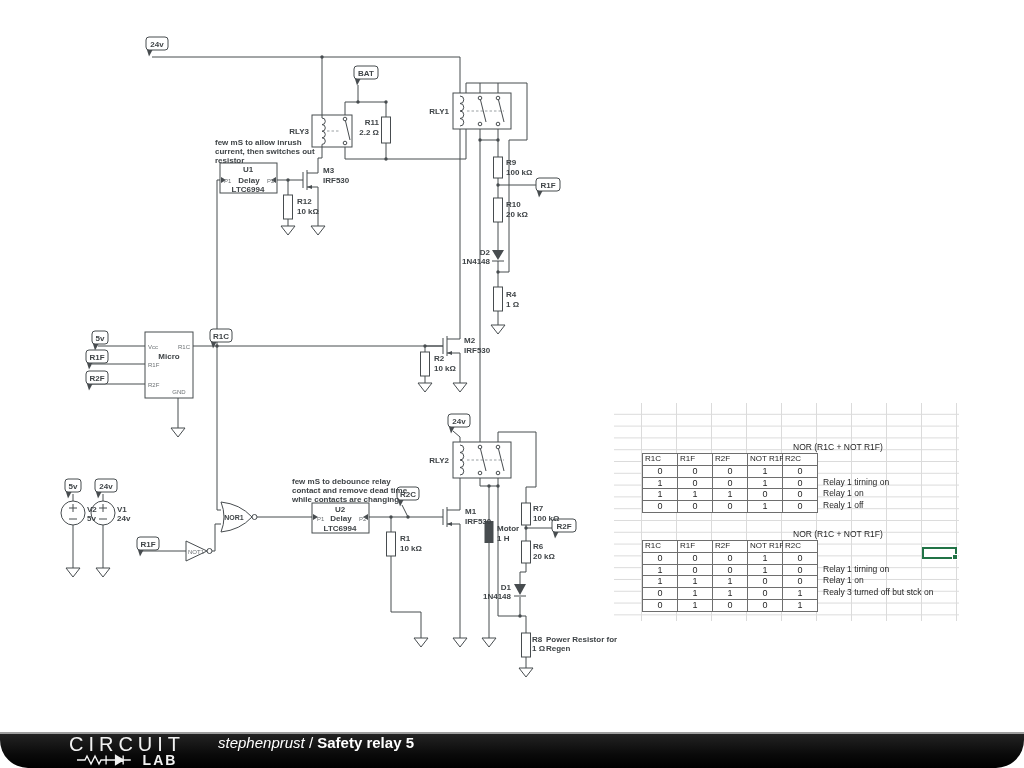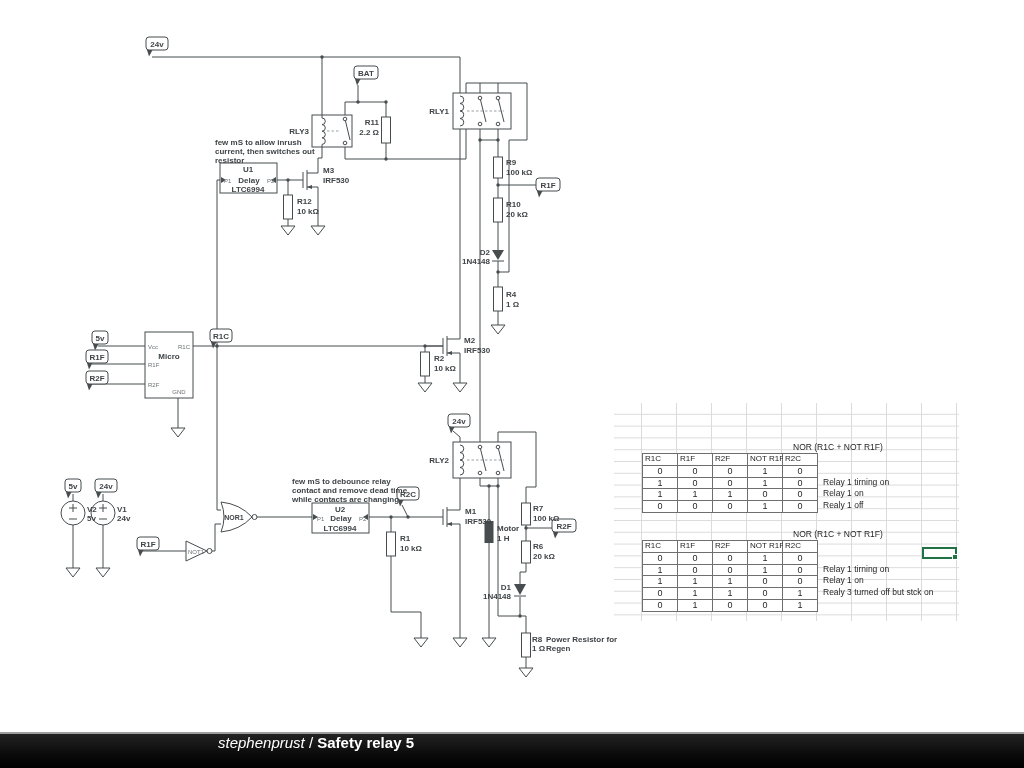--- a/index.html
+++ b/index.html
@@ -1,17 +1,17 @@
 <!DOCTYPE html>
 <html><head>
 <meta charset="utf-8">
 <style>
   html,body{margin:0;padding:0;background:#fff;}
   #stage{position:relative;width:1024px;height:768px;background:#fff;overflow:hidden;
-         font-family:"Liberation Sans",sans-serif;}
+         font-family:"Liberation Sans",sans-serif;border-radius:28px;}
   
   #schem{position:absolute;left:0;top:0;}
   .w{stroke:#474c4f;fill:none;stroke-width:1;}
   .sym{stroke:#474c4f;fill:#fff;stroke-width:1;}
   .symo{stroke:#474c4f;fill:none;stroke-width:1;}
   .fd{fill:#474c4f;stroke:none;}
   .dash{stroke:#9aa0a3;stroke-dasharray:2.5 2;}
   .dot{fill:#474c4f;}
   #schem text{font:bold 8px "Liberation Sans",sans-serif;fill:#3f4447;}
   #schem .t6{font-size:6px;font-weight:normal;fill:#6b7073;}
@@ -457,18 +457,28 @@
       </div>
 <div class="tannot" style="left: 206px; top: 73.6px;">Relay 1 tirning on</div>
       <div class="tannot" style="left: 206px; top: 85.4px;">Relay 1 on</div>
       <div class="tannot" style="left: 206px; top: 97.2px;">Realy 1 off</div>
       <div class="tannot" style="left: 206px; top: 160.6px;">Relay 1 tirning on</div>
       <div class="tannot" style="left: 206px; top: 172.4px;">Relay 1 on</div>
       <div class="tannot" style="left: 206px; top: 184.2px;">Realy 3 turned off but stck on</div>
     </div>
 
 <div id="footer">
+  <div id="brand">
+    <div class="l1">CIRCUIT</div>
+    <div class="l2">
+      <svg width="64" height="12" viewBox="0 0 64 12">
+        <path d="M0,6 H8 l2,-4 4,8 4,-8 4,8 2,-4 H30" stroke="#f2f2f2" fill="none" stroke-width="1.4"></path>
+        <path d="M30,1.5 V10.5 M30,6 L40,6 M40,1.5 L40,10.5 L48,6 Z M48,1.5 V10.5 M48,6 H56" stroke="#f2f2f2" fill="#f2f2f2" stroke-width="1.4" transform="translate(2,0) scale(0.95,1) translate(-1.5,0) matrix(1,0,0,1,0,0)"></path>
+      </svg>
+      <b>LAB</b>
+    </div>
+  </div>
   <div id="ftext">
     <div class="row1"><i>stephenprust</i><span> / </span><b>Safety relay 5</b></div>
   </div>
 </div>
 
 </div>
 
 </body></html>

